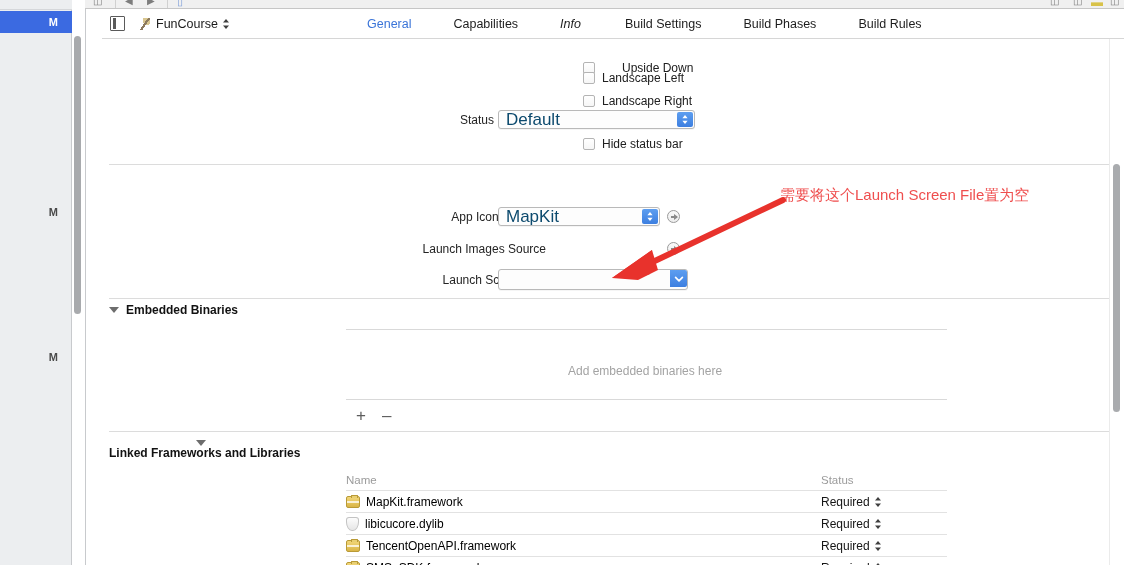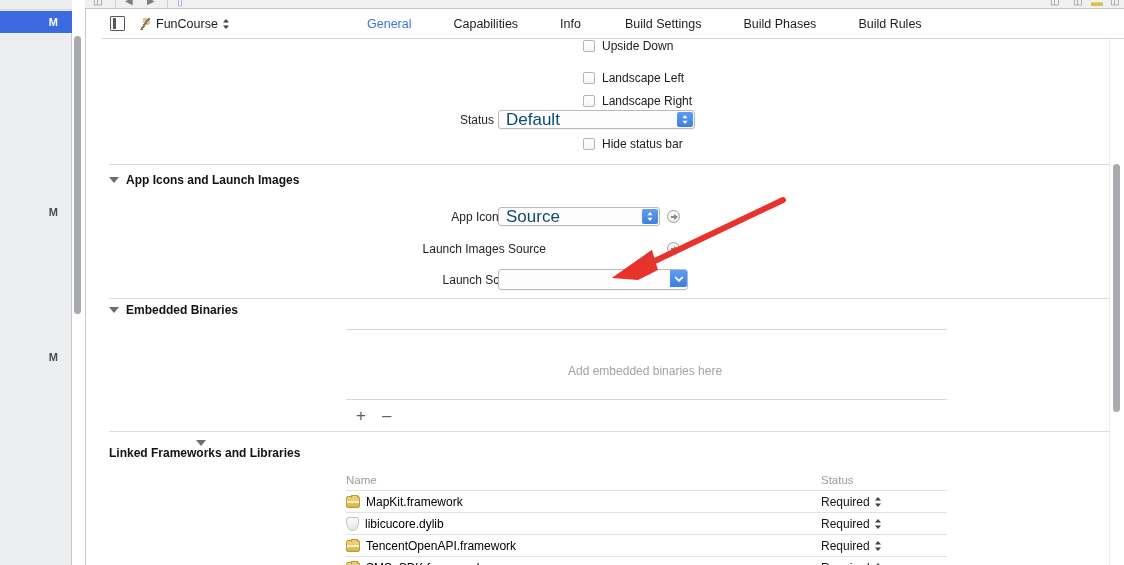--- a/index.html
+++ b/index.html
@@ -162,21 +162,21 @@
   }
   .tab {
     font-size: 12.5px;
     color: #1d1d1d;
     padding: 0 0;
     margin-right: 42px;
     white-space: nowrap;
     cursor: default;
   }
   .tab.active { color: #3a74d8; }
-  .tab.t-info { margin-right: 44px; }
+  .tab.t-info { margin-right: 44px; font-style: italic; }
 
   
   .content {
     position: absolute;
     left: 0; top: 30px;
     width: 1039px;
     height: 526px;
     overflow: hidden;
     background: #ffffff;
   }
@@ -461,21 +461,21 @@
         <div class="tab">Capabilities</div>
         <div class="tab t-info">Info</div>
         <div class="tab">Build Settings</div>
         <div class="tab">Build Phases</div>
         <div class="tab">Build Rules</div>
       </div>
     </div>
 
     <div class="content">
 
-      <div class="cb-row" style="top:0;">
+      <div class="cb-row" style="top:22px;gap:20px;">
         <span class="cb"></span>
         <span class="cb-label">Upside Down</span>
       </div>
       <div class="cb-row" style="top:32px;">
         <span class="cb"></span>
         <span class="cb-label">Landscape Left</span>
       </div>
       <div class="cb-row" style="top:55px;">
         <span class="cb"></span>
         <span class="cb-label">Landscape Right</span>
@@ -492,28 +492,24 @@
         </span>
       </div>
 
       <div class="cb-row" style="top:98px;">
         <span class="cb"></span>
         <span class="cb-label">Hide status bar</span>
       </div>
 
       <div class="hr" style="left:23px; top:125px; width:1000px;"></div>
 
-      <div class="sec-head" style="top:134px; left:23px;">
-        <span class="disclosure"></span>
-        <span class="sec-title">App Icons and Launch Images</span>
-      </div>
 
       <div class="field-label" style="left:220px; top:171px; width:240px;">App Icons Source</div>
       <div class="popup" style="left:412px; top:168px; width:162px;">
-        <span class="pv">Source</span>
+        <span class="pv">MapKit</span>
         <span class="arrowbox">
           <svg width="8" height="11" viewBox="0 0 8 11">
             <path d="M4 1 L6.6 4.2 L1.4 4.2 Z" fill="#ffffff"></path>
             <path d="M4 10 L6.6 6.8 L1.4 6.8 Z" fill="#ffffff"></path>
           </svg>
         </span>
       </div>
       <div class="reveal-btn" style="left:581px; top:171px;"></div>
 
       <div class="field-label" style="left:220px; top:203px; width:240px;">Launch Images Source</div>
@@ -612,20 +608,21 @@
           </svg>
         </span>
       </div>
 
     </div>
 
     <div class="right-gutter"></div>
     <div class="right-scroll"></div>
   </div>
 
+  <div class="annot-text" style="left:780px; top:186px;">需要将这个Launch Screen File置为空</div>
 
   <svg class="annot-arrow" viewBox="0 0 200 100">
     <line x1="183" y1="10" x2="40" y2="78" stroke="#e8322c" stroke-width="6" stroke-linecap="round"></line>
     <polygon points="12,88 52,60 50,84 44,86" fill="#e8322c"></polygon>
     <polygon points="12,88 52,60 58,80 38,90" fill="#e8322c"></polygon>
   </svg>
 
 </div>
 
 </body></html>

